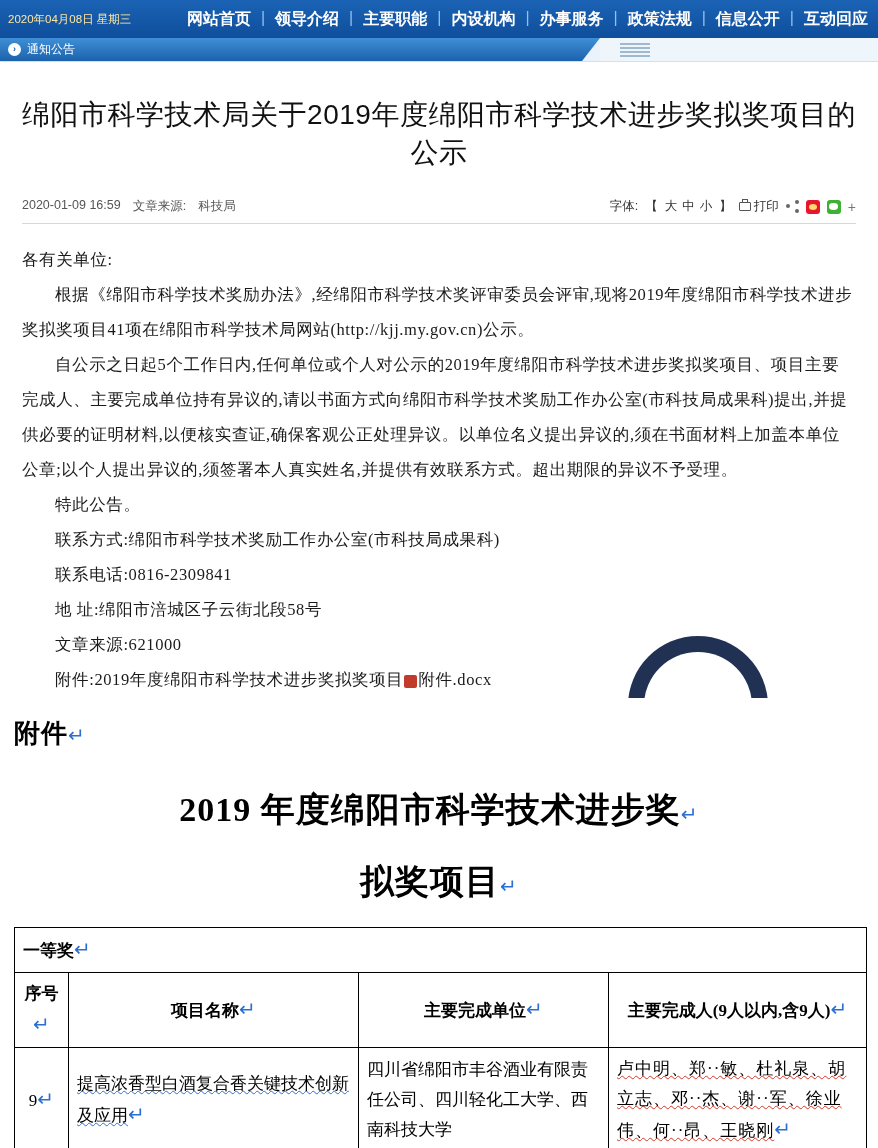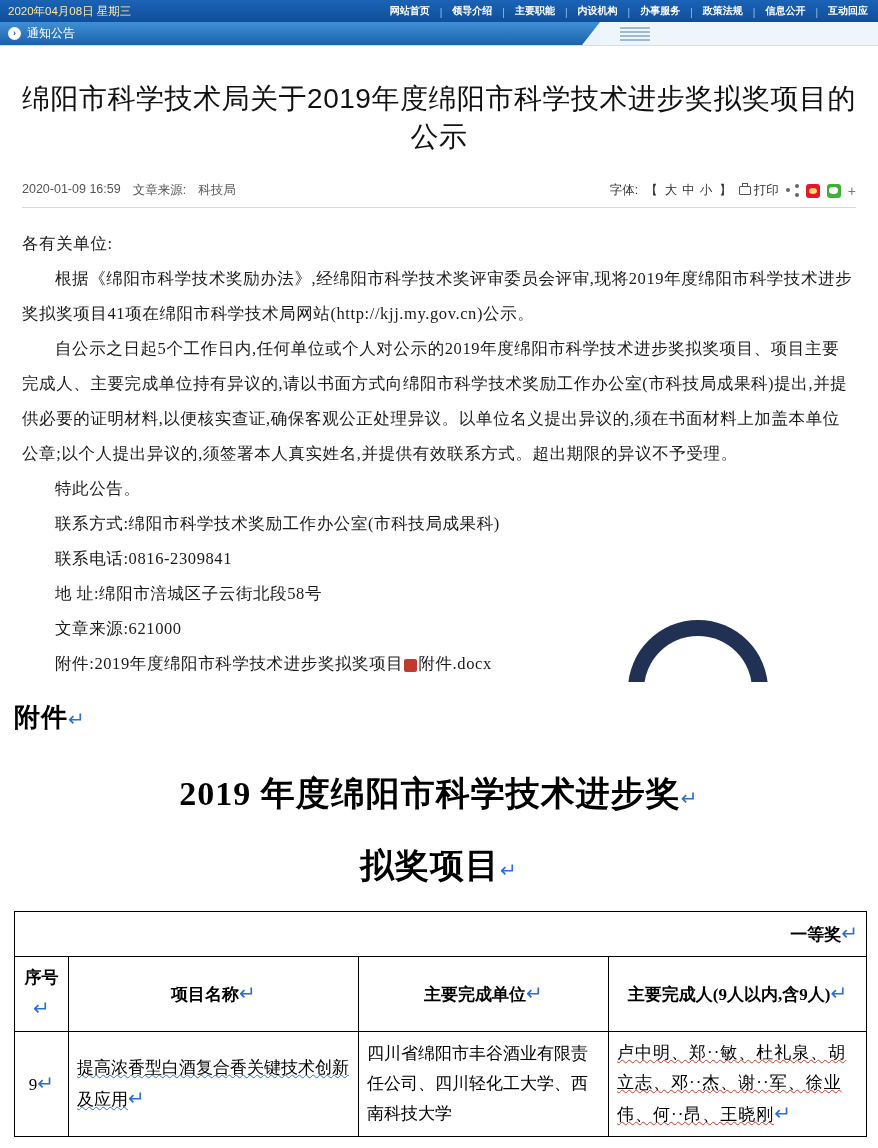--- a/index.html
+++ b/index.html
@@ -8,40 +8,40 @@
     width: 878px;
     height: 1148px;
     background: #ffffff;
     font-family: "Liberation Sans", sans-serif;
     overflow: hidden;
     position: relative;
   }
 
   
   .topbar {
-    height: 22px;
+    height: 38px;
     background: linear-gradient(#1b63b5, #0f4e9c);
     display: flex;
     align-items: center;
     color: #ffffff;
     font-size: 12px;
     position: relative;
   }
   .topbar-date {
     padding-left: 8px;
     color: #ffe7a0;
     font-size: 11.5px;
     white-space: nowrap;
   }
   .topbar-nav {
     margin-left: auto;
     display: flex;
-    align-items: flex-end;
+    align-items: flex-start;
     font-weight: bold;
-    font-size: 10px;
+    font-size: 16px;
     padding-right: 0px;
   }
   .topbar-nav .nav-item {
     padding: 0 10px;
     white-space: nowrap;
     color: #ffffff;
   }
   .topbar-nav .nav-sep { color: #8fc0ee; font-weight: normal; }
 
   
@@ -216,21 +216,21 @@
     table-layout: fixed;
   }
   table.awards td {
     border: 1px solid #000;
     padding: 6px 8px;
     font-size: 17px;
     vertical-align: middle;
     line-height: 30px;
   }
   .tier-row td {
-    text-align: right;
+    text-align: left;
     font-size: 21px;
     font-weight: bold;
     padding: 8px;
   }
   .head-row td {
     text-align: center;
     font-weight: bold;
     font-size: 19px;
     line-height: 28px;
   }

